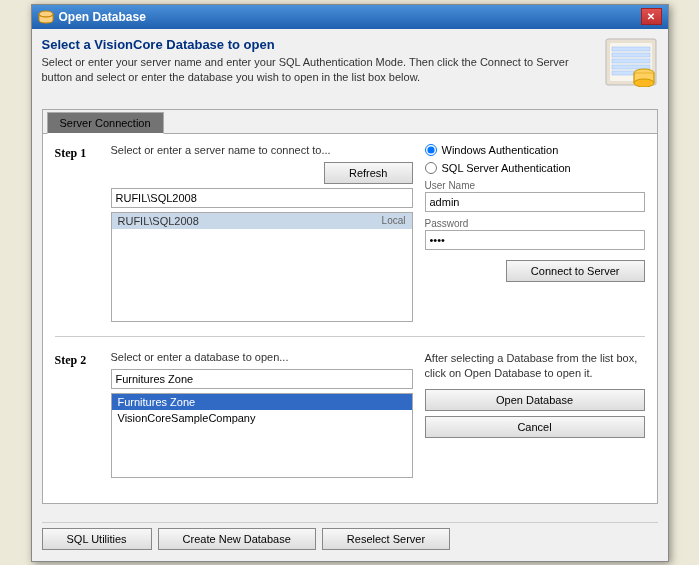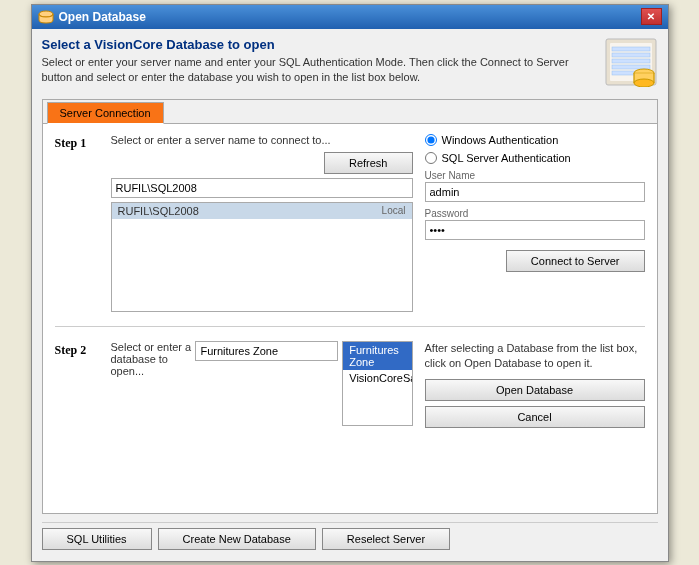--- a/index.html
+++ b/index.html
@@ -56,21 +56,21 @@
       justify-content: center;
       cursor: pointer;
       font-size: 10px;
       font-weight: bold;
     }
     .window-content {
       flex: 1;
       display: flex;
       flex-direction: column;
       padding: 8px 10px;
-      gap: 6px;
+      gap: 16px;
       overflow: hidden;
     }
     .header-section {
       display: flex;
       align-items: flex-start;
       gap: 10px;
       padding-bottom: 6px;
     }
     .header-text-area {
       flex: 1;
@@ -107,21 +107,21 @@
       padding: 4px 12px;
       border: 1px solid #aaa;
       border-bottom: none;
       background: #ddd;
       font-size: 11px;
       cursor: pointer;
       margin-top: 2px;
       margin-left: 4px;
     }
     .tab.active {
-      background: #f97316;
+      background: #737373;
       border-bottom: 1px solid white;
       margin-bottom: -1px;
       z-index: 1;
       font-weight: normal;
     }
     .tab-content {
       flex: 1;
       padding: 10px 12px;
       display: flex;
       flex-direction: column;
@@ -238,21 +238,21 @@
       margin: 4px 0;
     }
     .step2-content {
       display: flex;
       gap: 12px;
       align-items: flex-start;
     }
     .step2-left {
       flex: 1;
       display: flex;
-      flex-direction: row;
+      flex-direction: column;
       gap: 4px;
     }
     .step2-right {
       width: 220px;
       flex-shrink: 0;
       display: flex;
       flex-direction: column;
       gap: 8px;
     }
     .db-input {

